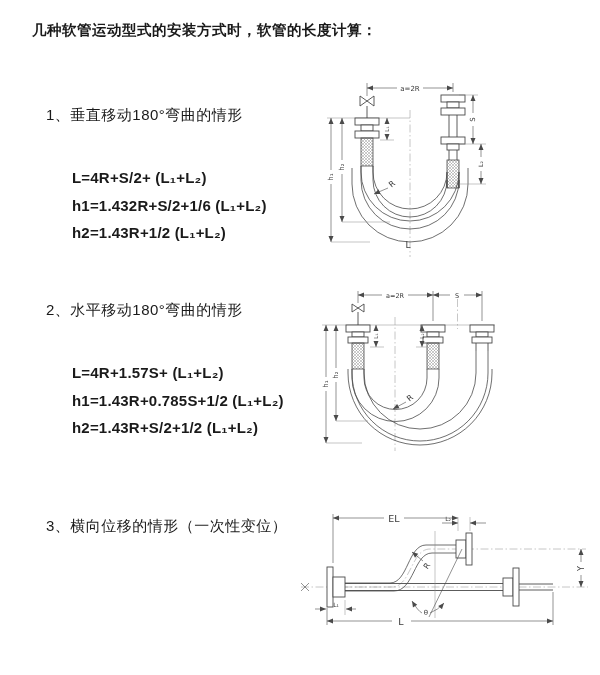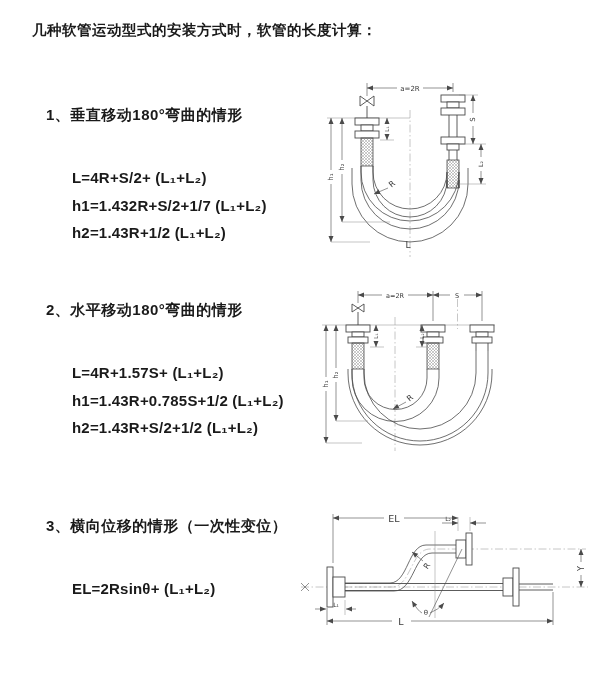--- a/index.html
+++ b/index.html
@@ -2,55 +2,54 @@
 <html><head>
 <meta charset="utf-8">
 <style>
   html,body{margin:0;padding:0;}
   body{
     width:600px;height:675px;background:#ffffff;position:relative;overflow:hidden;
     font-family:"Liberation Sans","DejaVu Sans",sans-serif;color:#1a1a1a;
   }
   .abs{position:absolute;}
   .doc-title{left:32px;top:21px;font-size:14.5px;font-weight:bold;letter-spacing:.5px;white-space:nowrap;font-family:Liberation Mono, monospace;}
-  .sec-heading{font-size:15px;font-weight:bold;letter-spacing:.5px;white-space:nowrap;text-align:center;}
+  .sec-heading{font-size:15px;font-weight:normal;letter-spacing:.5px;white-space:nowrap;text-align:center;}
   .formulas{display:block;margin-top:36px;}
   .formula{font-size:15px;font-weight:bold;letter-spacing:.2px;height:27.5px;white-space:nowrap;}
   svg{position:absolute;overflow:visible;}
   svg .dim{stroke:#4a4a4a;stroke-width:.6;fill:none;}
   svg .thin{stroke:#8a8a8a;stroke-width:.5;fill:none;}
   svg .pipe{stroke:#4a4a4a;stroke-width:.9;fill:none;}
   svg .hose{stroke:#4a4a4a;stroke-width:.8;fill:none;}
   svg .fl{fill:#ffffff;stroke:#4a4a4a;stroke-width:.9;}
   svg .brd{stroke:#4a4a4a;stroke-width:.8;}
   svg .cl{stroke:#999;stroke-width:.55;fill:none;stroke-dasharray:8 2.5 1.5 2.5;}
   svg text{fill:#3a3a3a;font-family:"DejaVu Sans","Liberation Sans",sans-serif;}
 </style>
 </head>
 <body>
 
 <div class="abs doc-title">几种软管运动型式的安装方式时，软管的长度计算：</div>
 
 <div class="abs sec-heading" style="left:46px;top:106px">1、垂直移动180°弯曲的情形</div>
 <div class="abs formulas" style="left:72px;top:133px">
   <div class="formula">L=4R+S/2+ (L₁+L₂)</div>
-  <div class="formula">h1=1.432R+S/2+1/7 (L₁+L₂)</div>
+  <div class="formula">h1=1.432R+S/2+1/6 (L₁+L₂)</div>
   <div class="formula">h2=1.43R+1/2 (L₁+L₂)</div>
 </div>
 
 <div class="abs sec-heading" style="left:46px;top:301px">2、水平移动180°弯曲的情形</div>
 <div class="abs formulas" style="left:72px;top:328px">
   <div class="formula">L=4R+1.57S+ (L₁+L₂)</div>
   <div class="formula">h1=1.43R+0.785S+1/2 (L₁+L₂)</div>
   <div class="formula">h2=1.43R+S/2+1/2 (L₁+L₂)</div>
 </div>
 
 <div class="abs sec-heading" style="left:46px;top:517px">3、横向位移的情形（一次性变位）</div>
 <div class="abs formulas" style="left:72px;top:544px">
-  <div class="formula">EL=2Rsinθ+ (L₁+L₂)</div>
 </div>
 
 <svg style="left:312px;top:72px" width="260" height="190" viewBox="0 0 260 190">
   <defs>
     <marker id="m1" markerUnits="userSpaceOnUse" markerWidth="7" markerHeight="6" refX="6.5" refY="3" orient="auto">
         <path d="M0.5,0.5 L6.5,3 L0.5,5.5 Z" fill="#4a4a4a"></path>
       </marker>
     <marker id="m1s" markerUnits="userSpaceOnUse" markerWidth="7" markerHeight="6" refX="6.5" refY="3" orient="auto-start-reverse">
         <path d="M0.5,0.5 L6.5,3 L0.5,5.5 Z" fill="#4a4a4a"></path>
       </marker>

